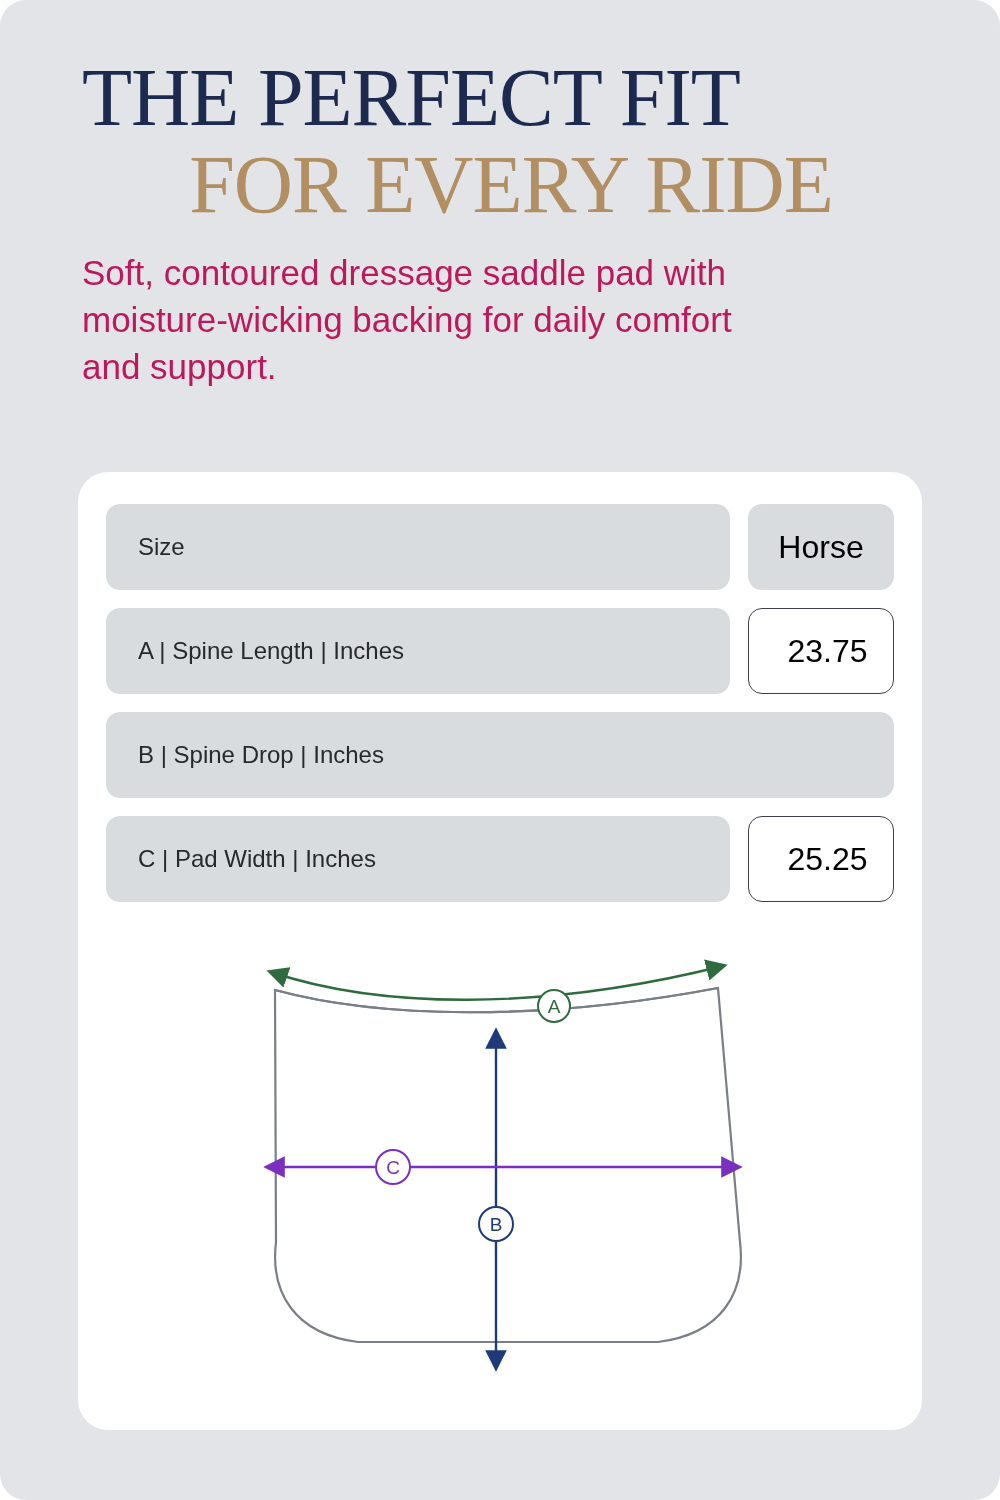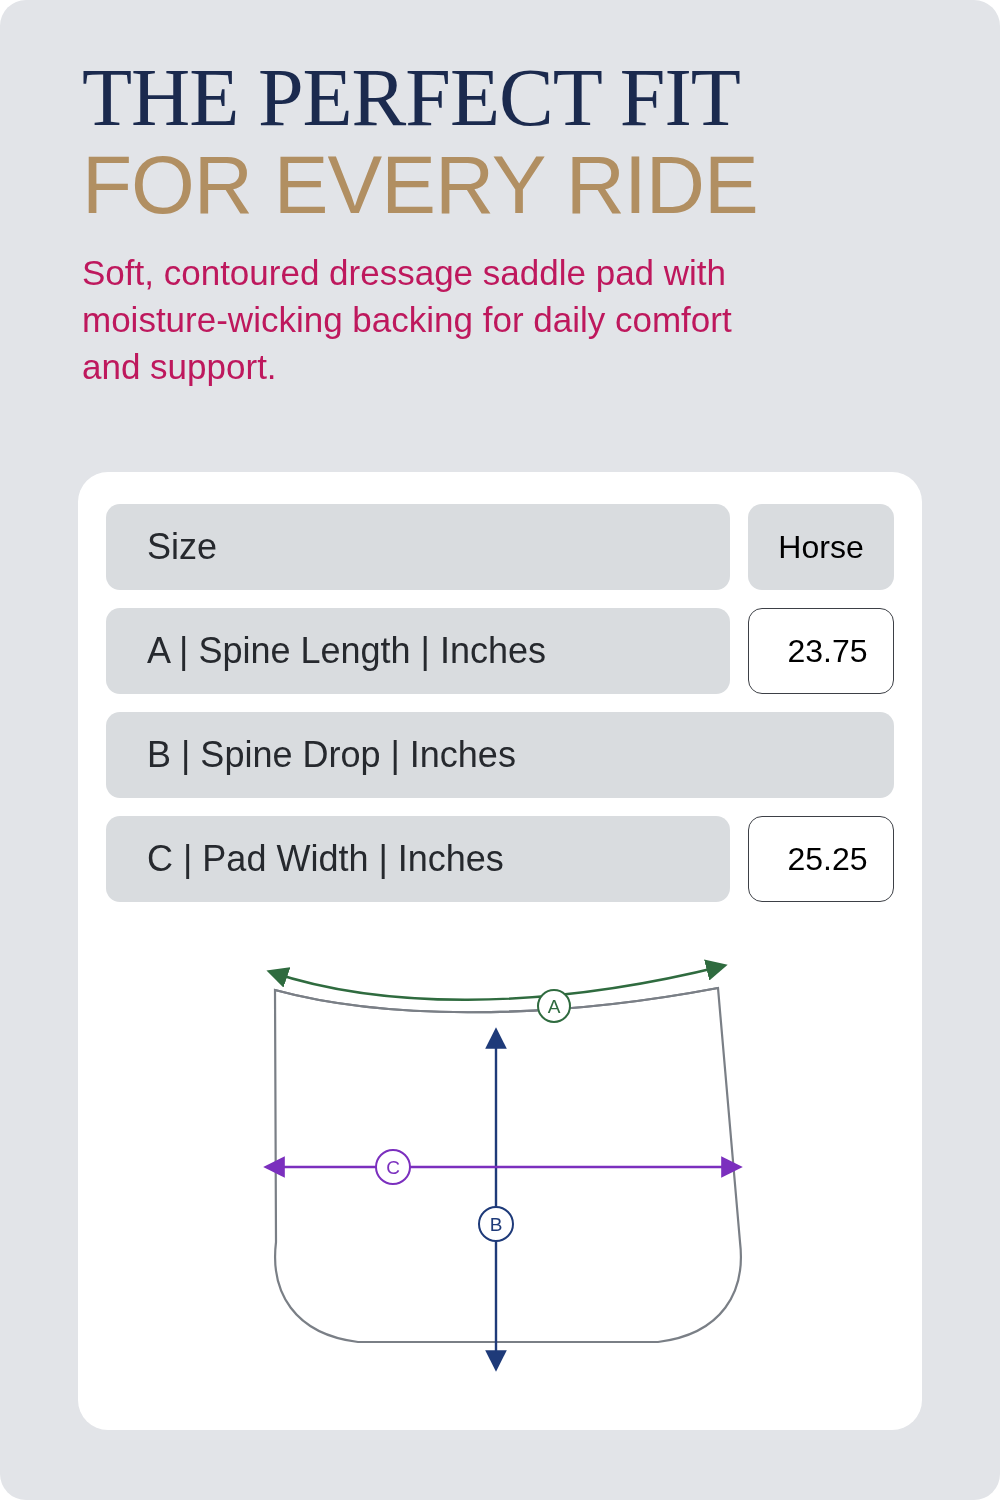--- a/index.html
+++ b/index.html
@@ -32,28 +32,29 @@
     font-family: "Liberation Serif", serif;
     font-size: 82px;
     line-height: 0.98;
     letter-spacing: -1px;
     font-weight: 400;
     color: #1b2a4e;
     margin: 0;
     white-space: nowrap;
   }
   .title-line2 {
-    font-family: Liberation Sans, sans-serif;
+    font-family: Liberation Serif, serif;
     font-size: 82px;
     line-height: 1.05;
     letter-spacing: -1px;
     font-weight: 400;
     color: #b18f62;
     margin: 4px 0 0 0;
     white-space: nowrap;
+    text-align: center;
   }
   .subtitle {
     margin: 22px 0 0 0;
     font-size: 35px;
     line-height: 1.33;
     color: #be185d;
     font-weight: 400;
     max-width: 700px;
   }
 
@@ -75,22 +76,22 @@
     align-items: stretch;
     margin-bottom: 18px;
     height: 86px;
   }
   .spec-label {
     flex: 1 1 auto;
     background: #d9dcdf;
     border-radius: 14px;
     display: flex;
     align-items: center;
-    padding-left: 41px;
-    font-size: 36px;
+    padding-left: 32px;
+    font-size: 24px;
     color: #26292e;
     box-sizing: border-box;
   }
   .spec-value {
     flex: 0 0 146px;
     margin-left: 18px;
     border-radius: 14px;
     display: flex;
     align-items: center;
     justify-content: center;

